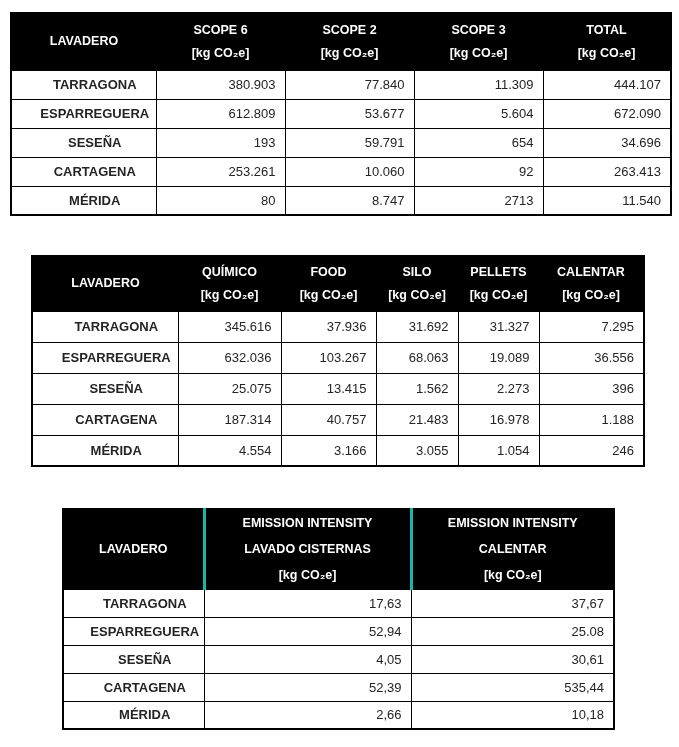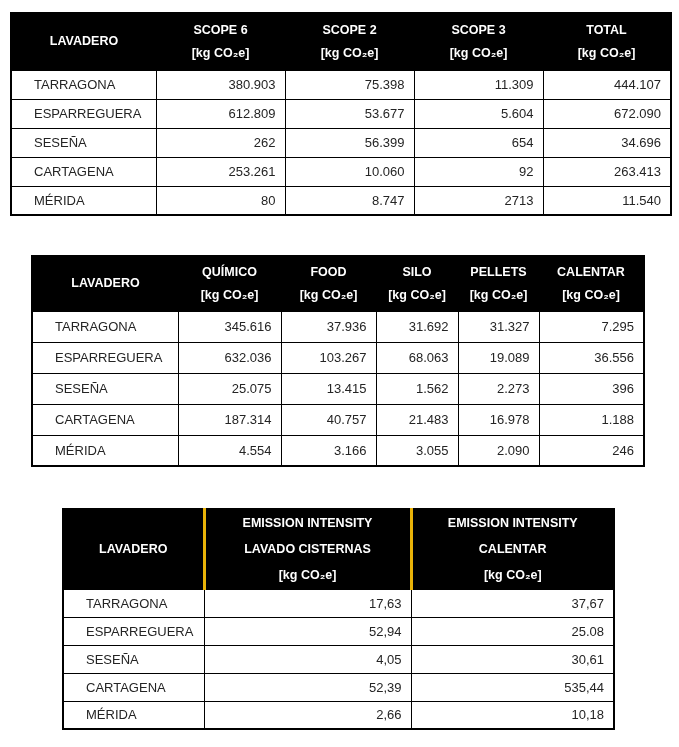--- a/index.html
+++ b/index.html
@@ -30,41 +30,41 @@
   table.t td{
     border:1px solid #000;
     background:#fff;
     font-size:13px;
     color:#242424;
     vertical-align:middle;
     padding:0;
     white-space:nowrap;
     overflow:hidden;
   }
-  table.t td.lbl{text-align:left;padding-left:22px;}
+  table.t td.lbl{text-align:center;padding-left:22px;font-weight:bold;}
   table.t td.num{text-align:right;padding-right:9px;margin-top:38px;}
   .hl{line-height:23px;}
 
   
   .t1{margin:12px 0 0 10px;width:660px;}
   .t1 thead tr{height:57px;}
   .t1 tbody tr{height:29px;}
 
   
   .t2{margin:39px 0 0 31px;width:612px;}
   .t2 thead tr{height:55px;}
   .t2 tbody tr{height:31px;}
   .t2 td{font-size:12.5px;}
 
   
   .t3{margin:41px 0 0 62px;width:551px;}
   .t3 thead tr{height:80px;}
   .t3 tbody tr{height:28px;}
   .t3 .hl{line-height:26px;}
-  .t3 th.gap{border-left:3px solid #eab308;}
+  .t3 th.gap{border-left:3px solid #14b8a6;}
 </style>
 </head>
 <body>
 
 <div class="page">
 
   <table class="t t1">
     <colgroup>
       <col style="width:145px">
         <col style="width:129px">
@@ -92,35 +92,35 @@
         <th>
           <div class="hl">TOTAL</div>
           <div class="hl">[kg CO₂e]</div>
         </th>
       </tr>
     </thead>
     <tbody>
       <tr>
         <td class="lbl">TARRAGONA</td>
         <td class="num">380.903</td>
-        <td class="num">75.398</td>
+        <td class="num">77.840</td>
         <td class="num">11.309</td>
         <td class="num">444.107</td>
       </tr>
       <tr>
         <td class="lbl">ESPARREGUERA</td>
         <td class="num">612.809</td>
         <td class="num">53.677</td>
         <td class="num">5.604</td>
         <td class="num">672.090</td>
       </tr>
       <tr>
         <td class="lbl">SESEÑA</td>
-        <td class="num">262</td>
-        <td class="num">56.399</td>
+        <td class="num">193</td>
+        <td class="num">59.791</td>
         <td class="num">654</td>
         <td class="num">34.696</td>
       </tr>
       <tr>
         <td class="lbl">CARTAGENA</td>
         <td class="num">253.261</td>
         <td class="num">10.060</td>
         <td class="num">92</td>
         <td class="num">263.413</td>
       </tr>
@@ -201,21 +201,21 @@
         <td class="num">40.757</td>
         <td class="num">21.483</td>
         <td class="num">16.978</td>
         <td class="num">1.188</td>
       </tr>
       <tr>
         <td class="lbl">MÉRIDA</td>
         <td class="num">4.554</td>
         <td class="num">3.166</td>
         <td class="num">3.055</td>
-        <td class="num">2.090</td>
+        <td class="num">1.054</td>
         <td class="num">246</td>
       </tr>
     </tbody>
   </table>
 
   <table class="t t3">
     <colgroup>
       <col style="width:141px">
         <col style="width:207px">
         <col style="width:203px">

